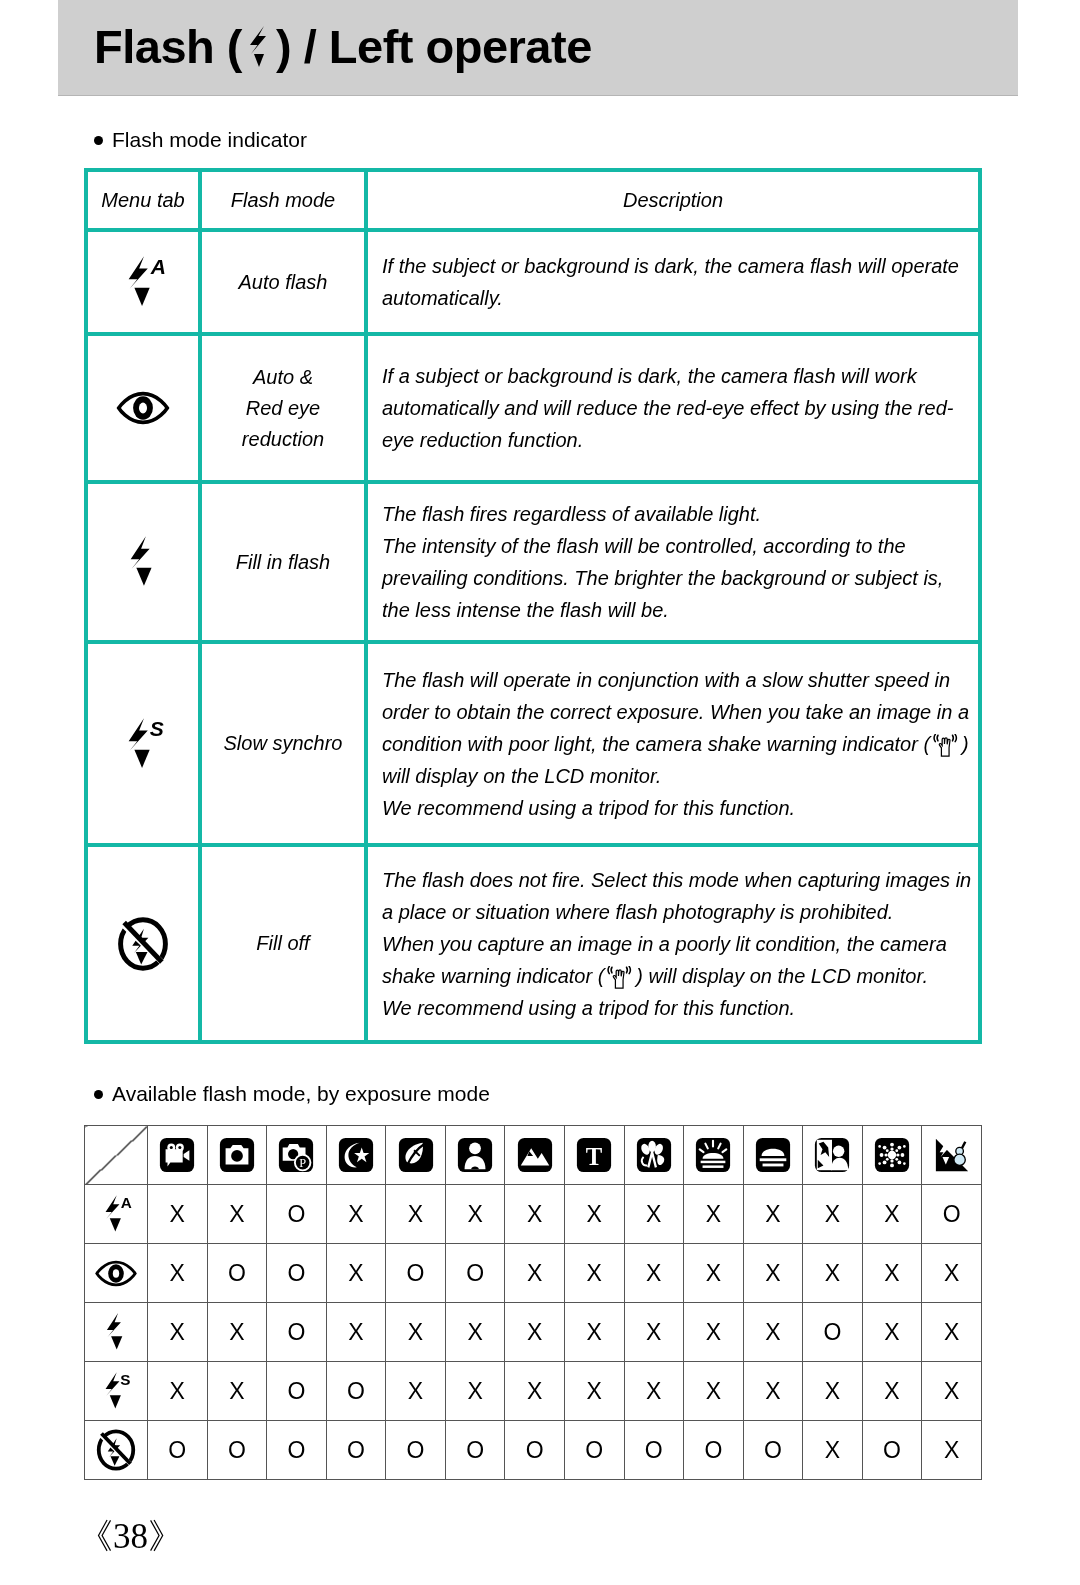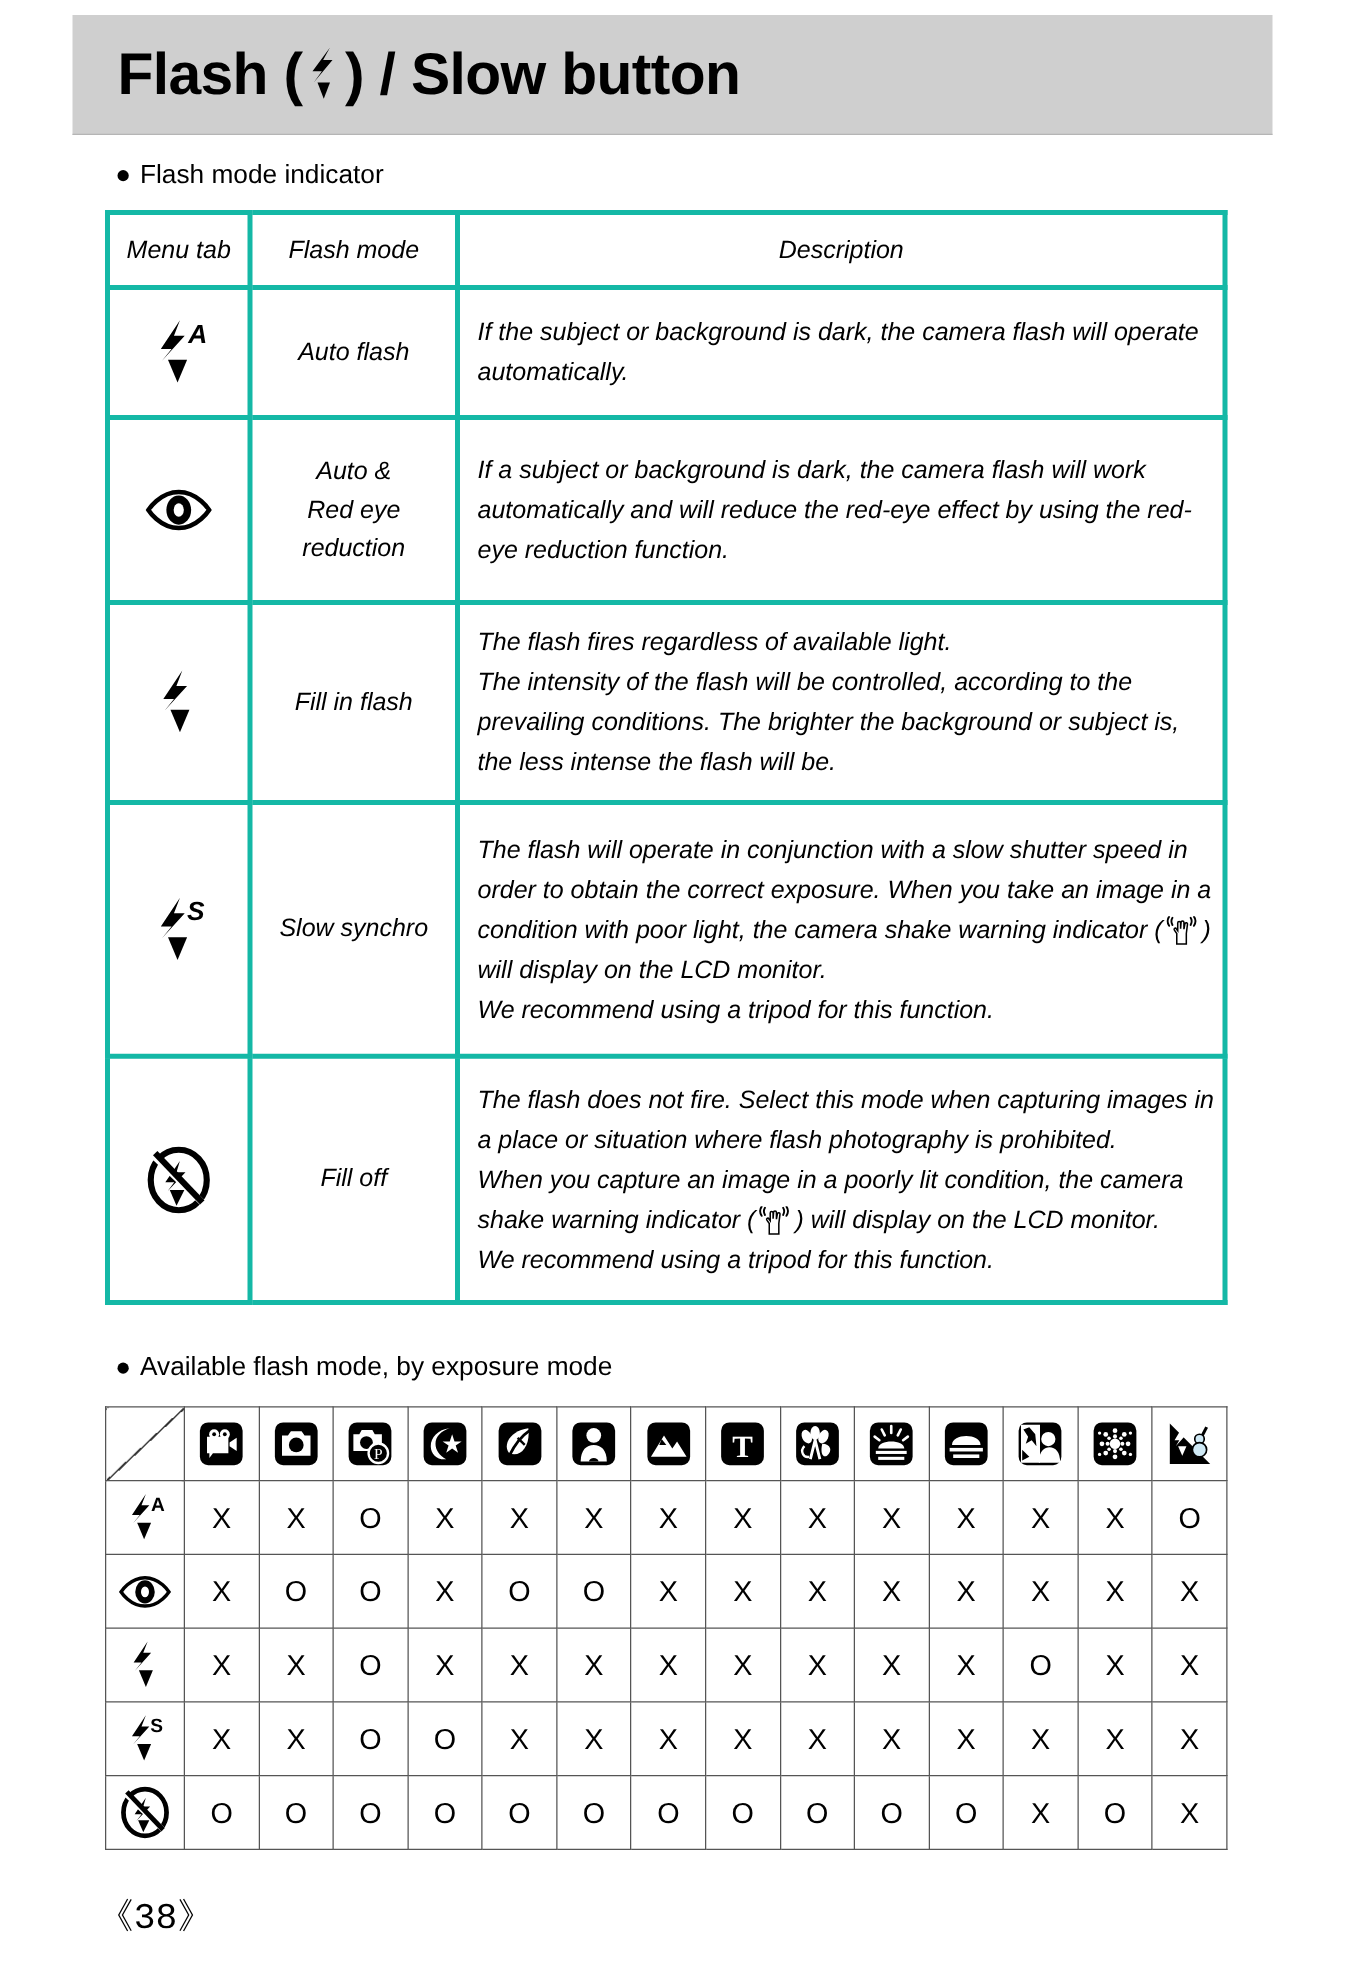--- a/index.html
+++ b/index.html
@@ -6,21 +6,21 @@
   body{
     width:1080px;height:1585px;
     background:#ffffff;
     font-family:"Liberation Sans", sans-serif;
     color:#000;
     position:relative;
     overflow:hidden;
   }
   
   .header-band{
-    position:absolute;left:58px;top:12px;width:960px;height:96px;
+    position:absolute;left:58px;top:0;width:960px;height:96px;
     background:#cfcfcf;
     border-bottom:1px solid #b5b5b5;
     box-sizing:border-box;
   }
   .header-title{
     position:absolute;left:36px;top:19px;
     font-size:47px;font-weight:bold;letter-spacing:-.5px;
     white-space:nowrap;
     display:flex;align-items:center;gap:0px;
   }
@@ -82,22 +82,22 @@
         rgba(0,0,0,0) calc(50% - 0.7px),
         #333 calc(50% - 0.7px),
         #333 calc(50% + 0.7px),
         rgba(0,0,0,0) calc(50% + 0.7px));
   }
   .matrix-table .hdr-cell{height:58px;}
 
   
   .page-num{
     position:absolute;left:78px;top:1513px;
-    font-size:29px;letter-spacing:0px;
-    font-family:Liberation Mono, monospace;
+    font-size:35px;letter-spacing:0px;
+    font-family:Liberation Serif, serif;
   }
 
   
   .ico{display:inline-block;vertical-align:middle;line-height:0;}
   svg{display:block;}
 
   
   .tile{width:38px;height:38px;}
 </style>
 </head>
@@ -105,21 +105,21 @@
 
 <div class="header-band">
   <div class="header-title">
     <span class="txt">Flash (</span>
     <span class="ico bolt-hdr">
       <svg viewBox="0 0 30 46" width="30" height="46" aria-hidden="true">
         <path d="M20 2 L6 21 L13.5 21 L7 30 L22 12 L14.5 12 Z" fill="#000"></path>
         <path d="M10 30 L20 30 L15 43 Z" fill="#000"></path>
       </svg>
     </span>
-    <span class="txt">) / Slow button</span>
+    <span class="txt">) / Left operate</span>
   </div>
 </div>
 
 <div class="bullet-line" style="left:94px;top:128px;justify-content:center;">
   <span class="bullet-dot"></span>
   <span>Flash mode indicator</span>
 </div>
 
 <table class="desc-table">
   <thead>

